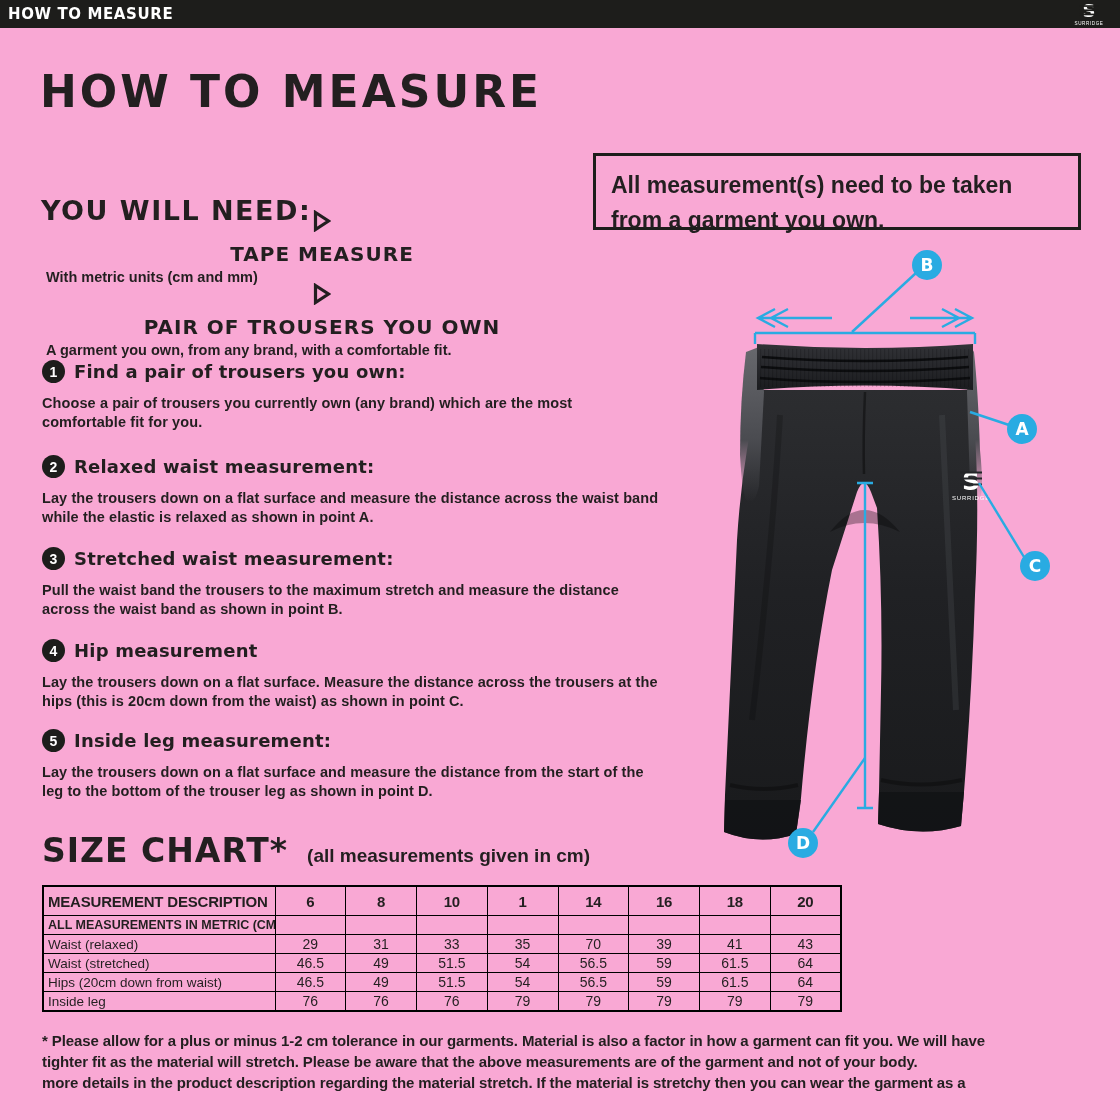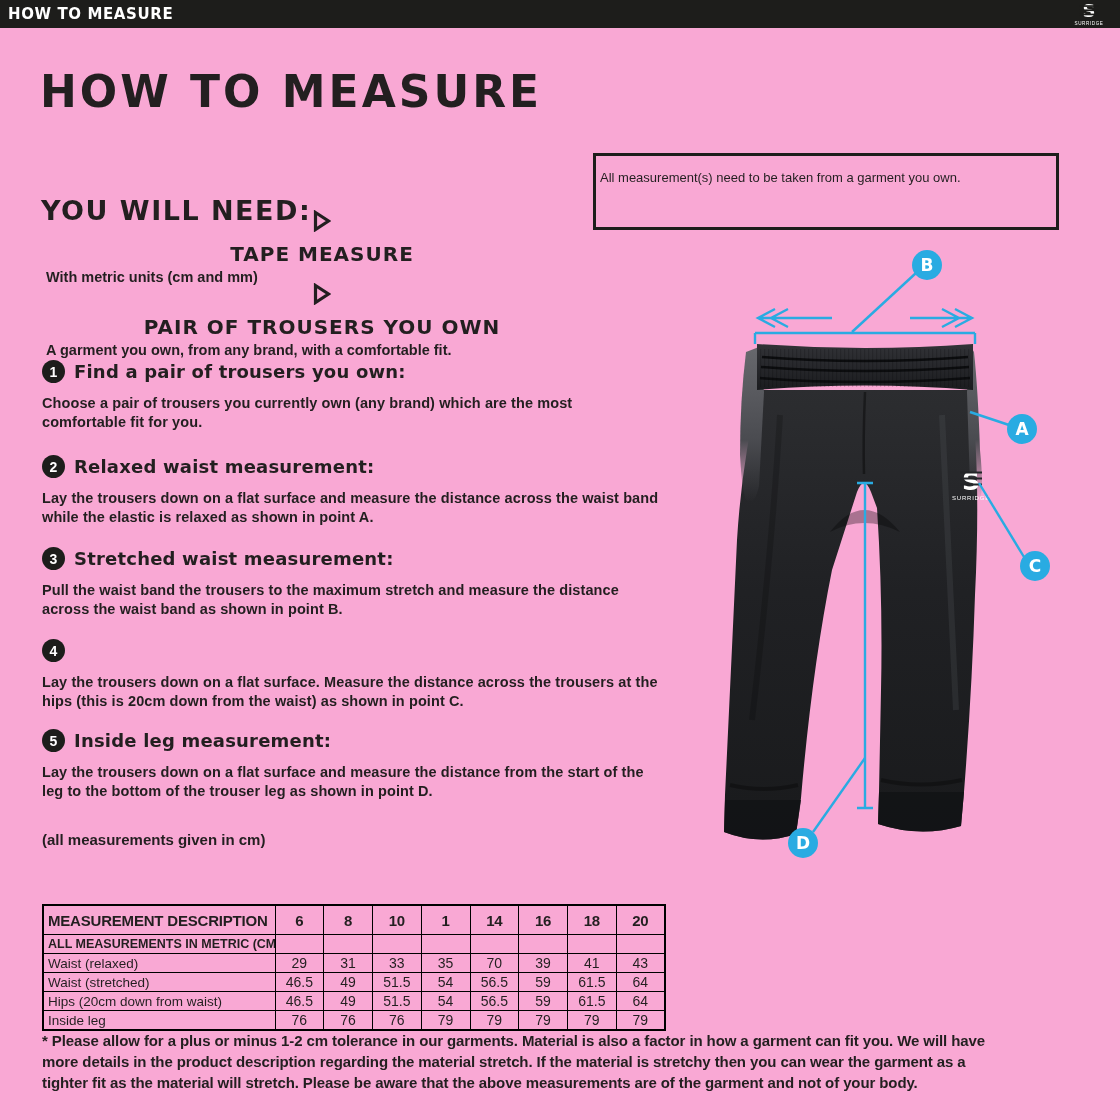--- a/index.html
+++ b/index.html
@@ -18,36 +18,36 @@
       font-weight:bold;font-size:44px;letter-spacing:3px;}
   .h2{position:absolute;left:41px;top:147px;font-family:"DejaVu Sans",sans-serif;
       font-weight:bold;font-size:27px;letter-spacing:1.5px;margin-top:48px;}
 
   .need-item{position:absolute;left:42px;width:560px;}
   .need-head{display:flex;align-items:center;gap:10px;flex-direction:column;}
   .need-label{font-family:"DejaVu Sans",sans-serif;font-weight:bold;font-size:20px;letter-spacing:1px;}
   .need-note{margin:3px 0 0 4px;font-size:14.5px;font-weight:bold;}
 
   .notice{position:absolute;left:593px;top:153px;width:452px;height:47px;
-    border:3px solid #1d1d1b;padding:12px 4px;font-size:13px;font-weight:normal;
+    border:3px solid #1d1d1b;padding:12px 15px;font-size:23px;font-weight:bold;
     line-height:1.5;}
 
   .step{position:absolute;left:42px;width:618px;}
   .step-head{display:flex;align-items:center;gap:9px;}
   .step-num{width:23px;height:23px;border-radius:50%;background:#1d1d1b;color:#fff;
     font-weight:bold;font-size:14px;display:flex;align-items:center;justify-content:center;flex:0 0 23px;}
   .step-title{font-family:"DejaVu Sans",sans-serif;font-weight:bold;font-size:18px;letter-spacing:.2px;text-align:center;}
   .step-body{margin-top:11px;font-size:14.5px;font-weight:bold;line-height:19px;letter-spacing:.1px;}
 
   .sc-head{position:absolute;left:42px;top:831px;display:flex;align-items:baseline;}
   .sc-title{font-family:"DejaVu Sans",sans-serif;font-weight:bold;font-size:33px;letter-spacing:1px;}
-  .sc-sub{font-size:15px;font-weight:bold;margin-left:0;}
-
-  table.size{position:absolute;left:42px;top:904px;border-collapse:collapse;
-    table-layout:fixed;width:624px;border:2px solid #000;}
+  .sc-sub{font-size:19px;font-weight:bold;margin-left:19px;}
+
+  table.size{position:absolute;left:42px;top:885px;border-collapse:collapse;
+    table-layout:fixed;width:800px;border:2px solid #000;}
   table.size td,table.size th{border:1px solid #000;padding:0 4px;overflow:hidden;white-space:nowrap;}
   .r-head th{height:28px;font-size:15px;letter-spacing:-.2px;text-align:left;}
   .r-head th.sz{text-align:center;font-size:15px;}
   .r-metric td{height:18px;font-size:12.5px;font-weight:bold;}
   .r-data td{height:18px;font-size:13.5px;font-weight:normal;}
   .r-data td.val{text-align:center;font-size:14px;}
 
   .footnote{position:absolute;left:42px;top:1030px;width:1060px;font-size:15px;
     font-weight:bold;line-height:21px;letter-spacing:-.1px;}
 
@@ -114,33 +114,35 @@
     <div class="step-head">
       <span class="step-num">3</span>
       <span class="step-title">Stretched waist measurement:</span>
     </div>
     <div class="step-body">Pull the waist band the trousers to the maximum stretch and measure the distance across the waist band as shown in point B.</div>
   </div>
 
   <div class="step" style="top:639px">
     <div class="step-head">
       <span class="step-num">4</span>
+      <span class="step-title">Hip measurement</span>
     </div>
     <div class="step-body">Lay the trousers down on a flat surface. Measure the distance across the trousers at the hips (this is 20cm down from the waist) as shown in point C.</div>
   </div>
 
   <div class="step" style="top:729px">
     <div class="step-head">
       <span class="step-num">5</span>
       <span class="step-title">Inside leg measurement:</span>
     </div>
     <div class="step-body">Lay the trousers down on a flat surface and measure the distance from the start of the leg to the bottom of the trouser leg as shown in point D.</div>
   </div>
 
   <div class="sc-head">
+    <span class="sc-title">SIZE CHART*</span>
     <span class="sc-sub">(all measurements given in cm)</span>
   </div>
 
   <table class="size">
     <colgroup>
       <col style="width:232px">
         <col>
         <col>
         <col>
         <col>
@@ -214,22 +216,22 @@
       <td class="val">79</td>
       <td class="val">79</td>
       <td class="val">79</td>
       <td class="val">79</td>
     </tr>
   </tbody>
     </table>
 
   <div class="footnote">
     <div>* Please allow for a plus or minus 1-2 cm tolerance in our garments. Material is also a factor in how a garment can fit you. We will have</div>
+    <div>tighter fit as the material will stretch.  Please be aware that the above measurements are of the garment and not of your body.</div>
     <div>more details in the product description regarding the material stretch.  If the material is stretchy then you can wear the garment as a</div>
-    <div>tighter fit as the material will stretch.  Please be aware that the above measurements are of the garment and not of your body.</div>
   </div>
 
   <svg class="diagram" viewBox="0 0 440 660">
     <defs>
       <linearGradient id="bodyGrad" x1="0" y1="0" x2="0" y2="1">
         <stop offset="0" stop-color="#2c2d30"></stop>
         <stop offset="0.45" stop-color="#202124"></stop>
         <stop offset="1" stop-color="#191a1c"></stop>
       </linearGradient>
       <linearGradient id="wbGrad" x1="0" y1="0" x2="0" y2="1">

